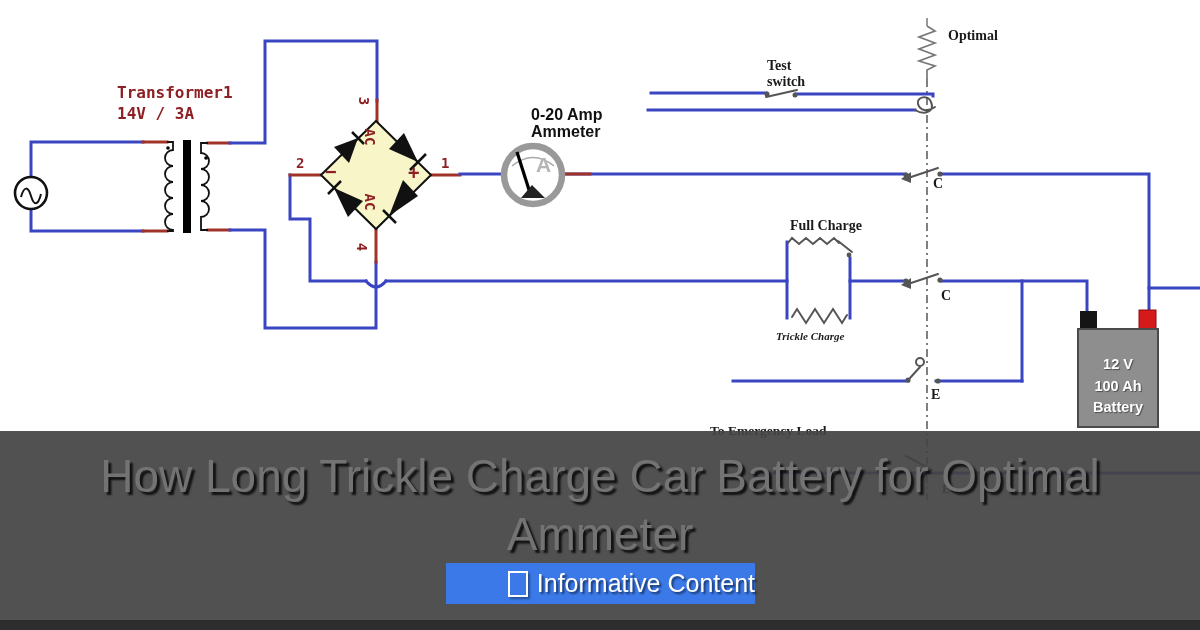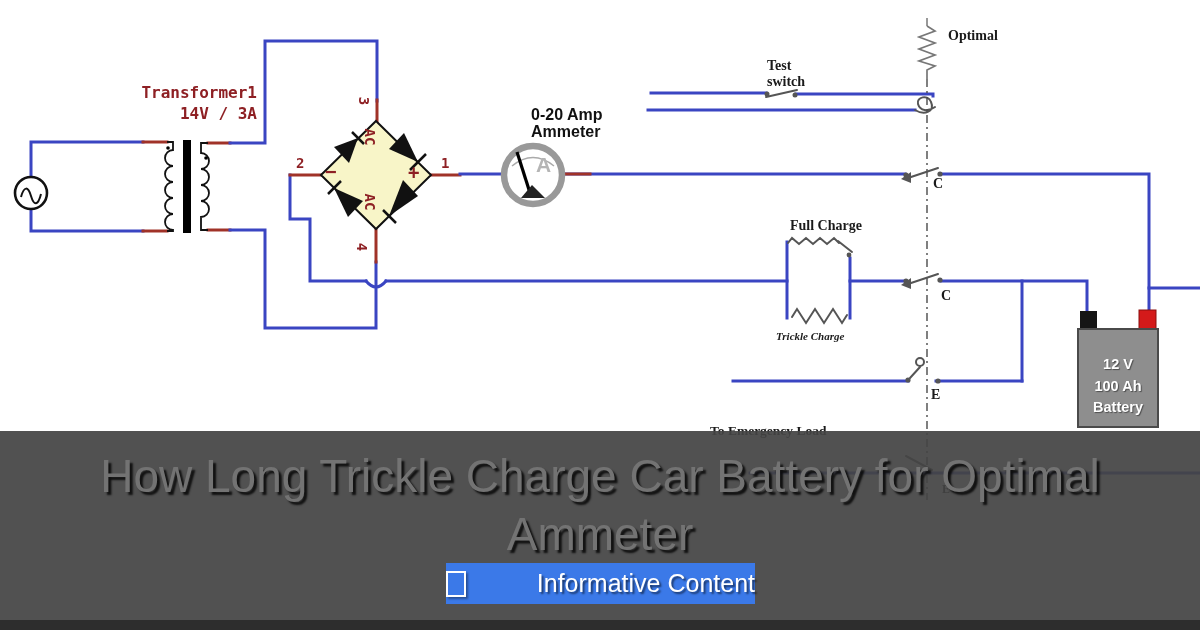--- a/index.html
+++ b/index.html
@@ -13,35 +13,35 @@
   .kf{fill:#555;stroke:none;}
   .dash{stroke:#4a4a4a;stroke-width:1.4;fill:none;stroke-dasharray:8 4 2 4;}
   .blk{stroke:#111;stroke-width:1.8;fill:none;}
   
   .lbl{position:absolute;white-space:nowrap;}
   .serif{font-family:"Liberation Serif",serif;font-weight:bold;color:#1a1a1a;font-size:14px;}
   .sans{font-weight:bold;color:#111;font-size:16px;line-height:17px;}
   .rl{color:var(--label_red,#8e2024);}
   .mono{font-family:"DejaVu Sans Mono",monospace;font-weight:bold;}
   .rot{transform:rotate(90deg);transform-origin:center;}
-  .tlabel{font-size:16px;line-height:21px;text-align:right;width:140px;}
+  .tlabel{font-size:16px;line-height:21px;text-align:left;width:140px;}
   .bnum{font-size:14px;}
   .bsign{font-size:19px;}
   .amA{color:#b5b5b5;font-size:21px;font-weight:bold;}
   .batt{width:80px;text-align:center;color:#fff;font-weight:bold;font-size:14.5px;
         line-height:21.5px;text-shadow:1px 1px 1px rgba(0,0,0,0.45);}
   
   #overlay{position:absolute;left:0;top:431px;width:1200px;height:199px;
            background:rgba(68,68,68,0.93);}
   #bottomstrip{position:absolute;left:0;top:620px;width:1200px;height:10px;background:#2d2d2d;}
   #title{position:absolute;left:0;top:447px;width:1200px;text-align:center;color:#737373;
          font-size:46px;line-height:58px;font-weight:normal;
          text-shadow:3px 3px 2px rgba(0,0,0,0.8);}
   #cta{position:absolute;left:446px;top:563px;width:309px;height:41px;
-       background:var(--button_blue,#3b79e8);display:flex;align-items:center;justify-content:space-between;
+       background:var(--button_blue,#3b79e8);display:flex;align-items:center;justify-content:flex-end;
        gap:9px;color:#fff;font-size:25px;text-shadow:2px 2px 2px rgba(0,0,0,0.55);cursor:pointer;}
   #cta .tofu{display:inline-block;width:16px;height:22px;border:2px solid #fff;
        box-shadow:2px 2px 2px rgba(0,0,0,0.35);}
 </style>
 </head>
 <body>
 
 <div id="stage">
 
   <svg width="1200" height="630" viewBox="0 0 1200 630">

